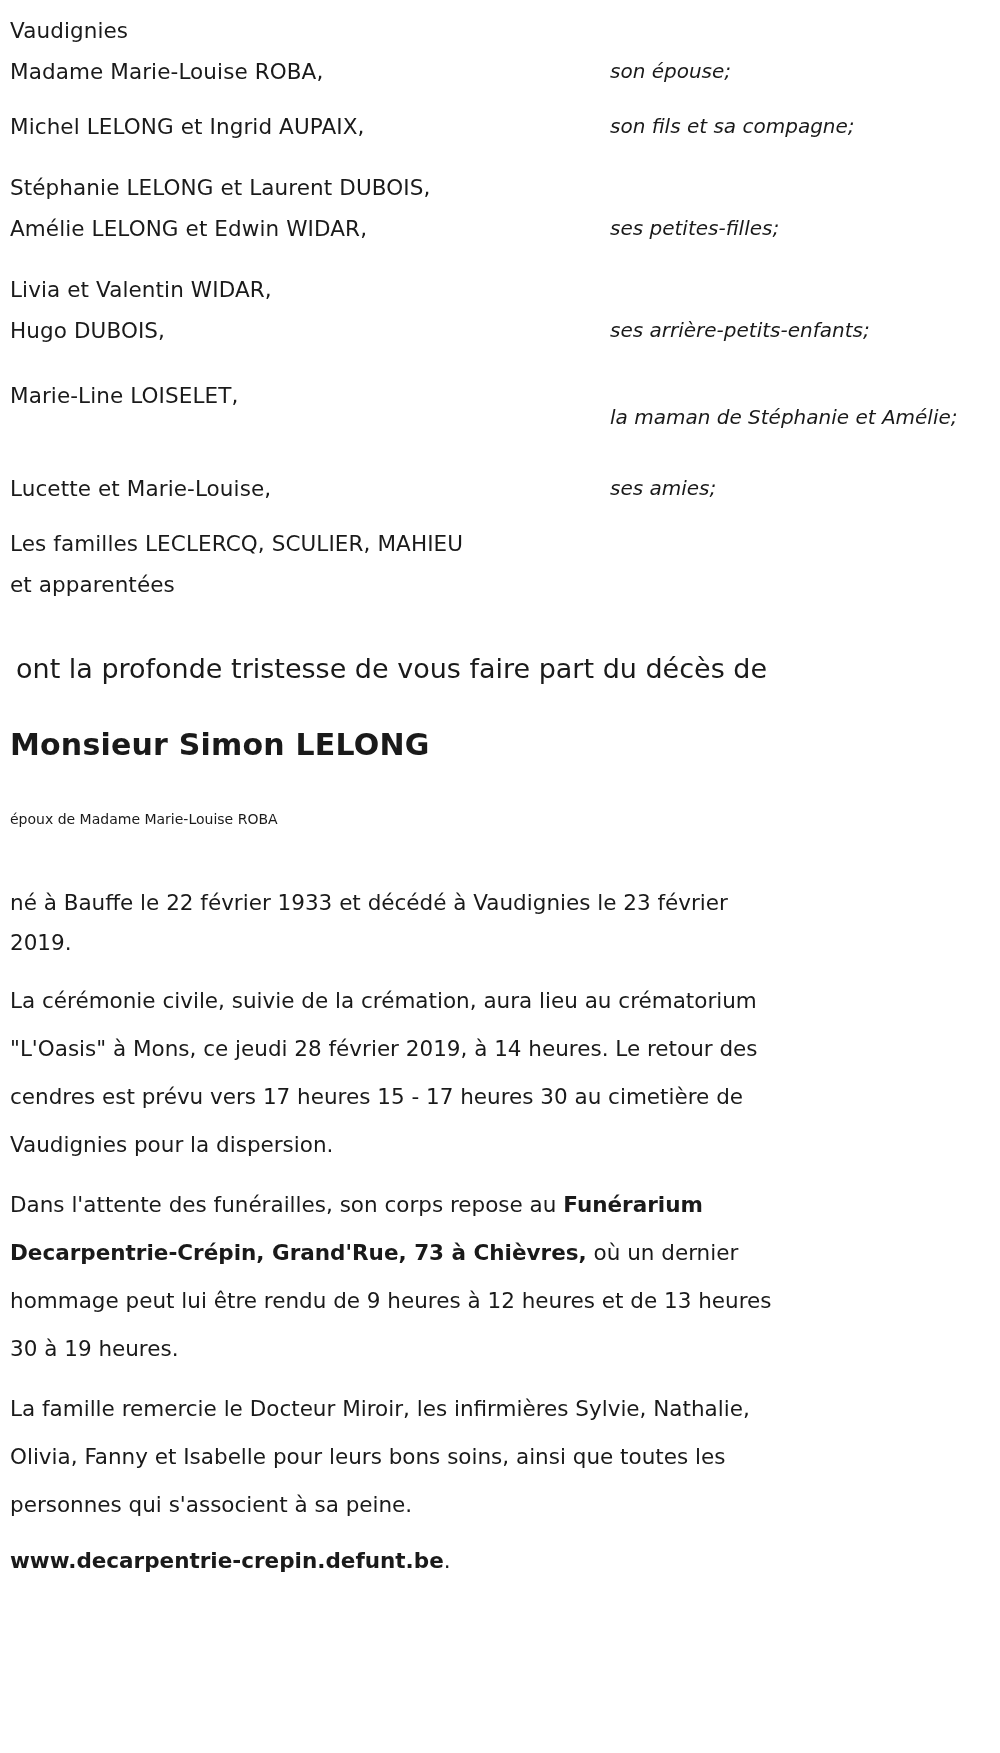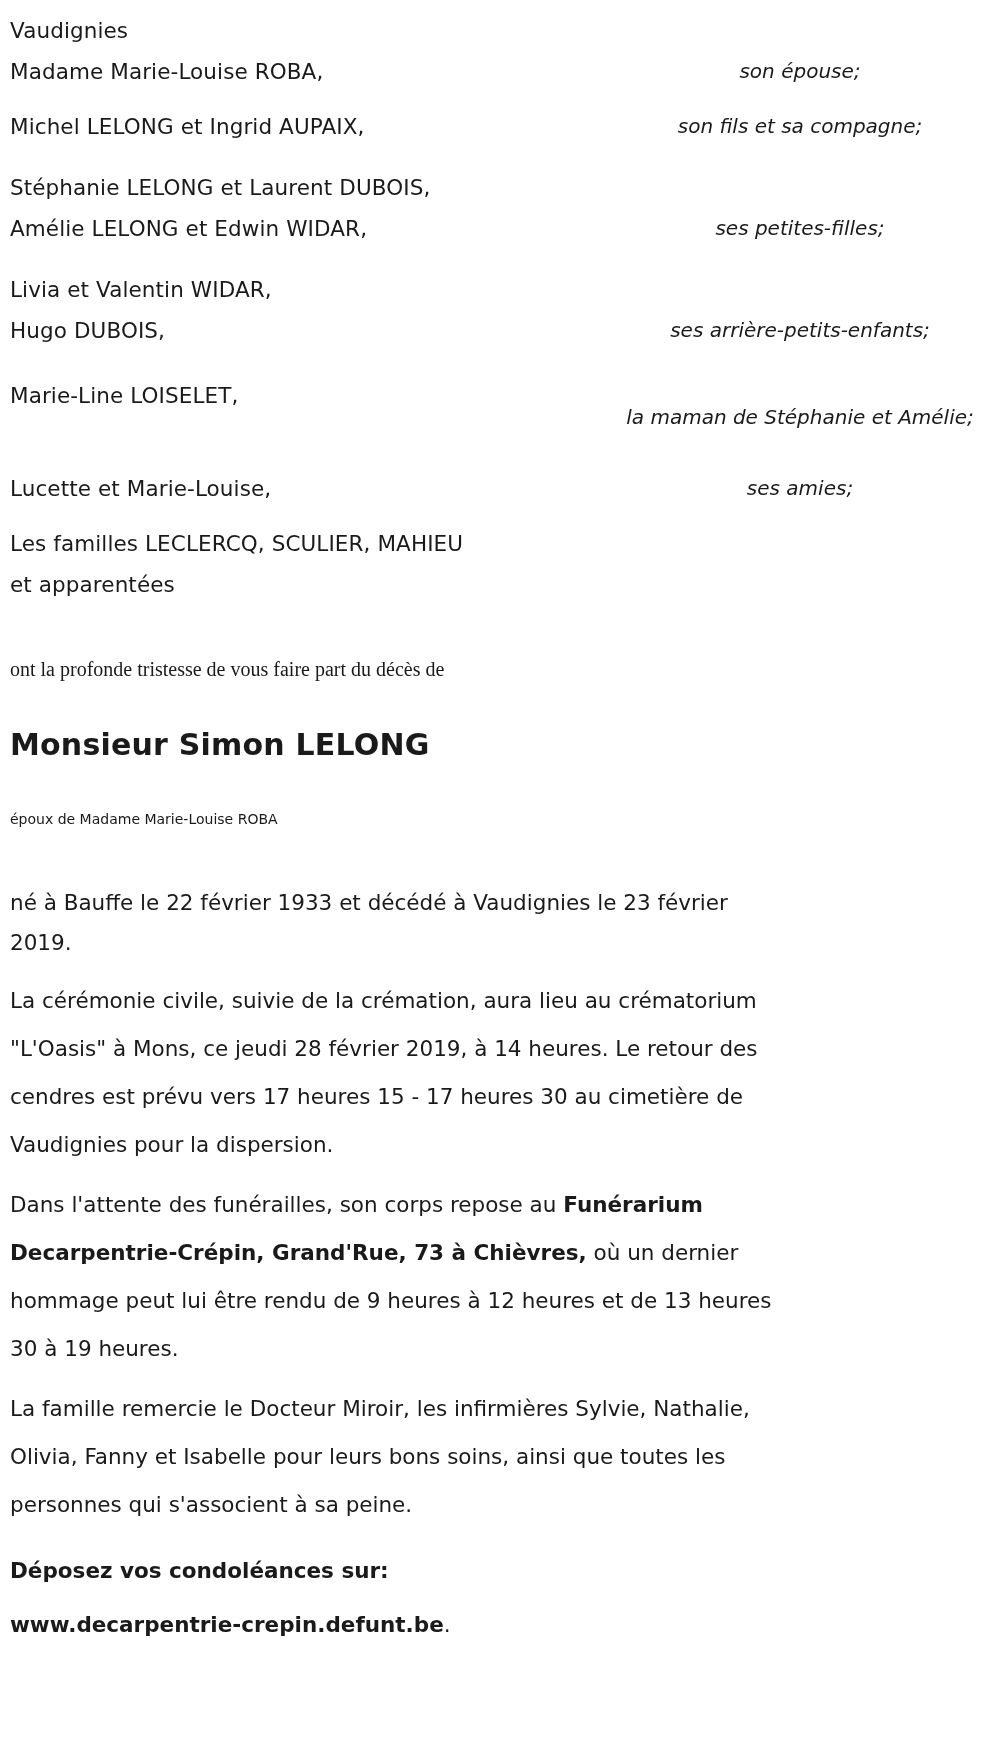--- a/index.html
+++ b/index.html
@@ -36,21 +36,21 @@
   .name-line {
     font-size: 21.5px;
     line-height: 41px;
     white-space: nowrap;
     letter-spacing: 0.1px;
   }
   .label-line {
     font-size: 20px;
     line-height: 41px;
     font-style: italic;
-    text-align: center;
+    text-align: left;
   }
   .spacer-14 { height: 14px; }
   .spacer-20 { height: 20px; }
   .spacer-24 { height: 24px; }
   .spacer-30 { height: 30px; }
 
   
   .body-block {
     margin-top: 44px;
   }
@@ -72,24 +72,23 @@
     font-size: 14px;
     line-height: 40px;
     margin: 0 0 44px 0;
   }
   .birth-line {
     font-size: 21.5px;
     line-height: 40px;
     margin: 16px 0 14px 0;
   }
   .announce-line {
-    font-size: 20px;
-    line-height: 40px;
-    margin: 0;
-    font-family: Liberation Serif, serif;
+    font-size: 27px;
+    line-height: 40px;
+    margin: 6px;
   }
   strong.b { font-weight: bold; }
   .condolence {
     font-size: 21.5px;
     font-weight: bold;
     line-height: 40px;
     margin: 22px 0 14px 0;
   }
   .website {
     font-size: 21.5px;
@@ -215,18 +214,17 @@
 
     <p class="birth-line">né à Bauffe le 22 février 1933 et décédé à Vaudignies le 23 février 2019.</p>
 
     <p class="para">La cérémonie civile, suivie de la crémation, aura lieu au crématorium "L'Oasis" à Mons, ce jeudi 28 février 2019, à 14 heures. Le retour des cendres est prévu vers 17 heures 15 - 17 heures 30 au cimetière de Vaudignies pour la dispersion.</p>
 
     <p class="para"><span>Dans l'attente des funérailles, son corps repose au </span><strong class="b">Funérarium Decarpentrie-Crépin, Grand'Rue, 73 à Chièvres,</strong><span> où un dernier hommage peut lui être rendu de 9 heures à 12 heures et de 13 heures 30 à 19 heures.</span></p>
 
 
     <p class="para">La famille remercie le Docteur Miroir, les infirmières Sylvie, Nathalie, Olivia, Fanny et Isabelle pour leurs bons soins, ainsi que toutes les personnes qui s'associent à sa peine.</p>
 
-    <p class="condolence">Déposez vos condoléances sur:</p>
 
     <p class="website"><span>www.decarpentrie-crepin.defunt.be</span><span class="dot">.</span></p>
 
   </div>
 </div>
 
 </body></html>

